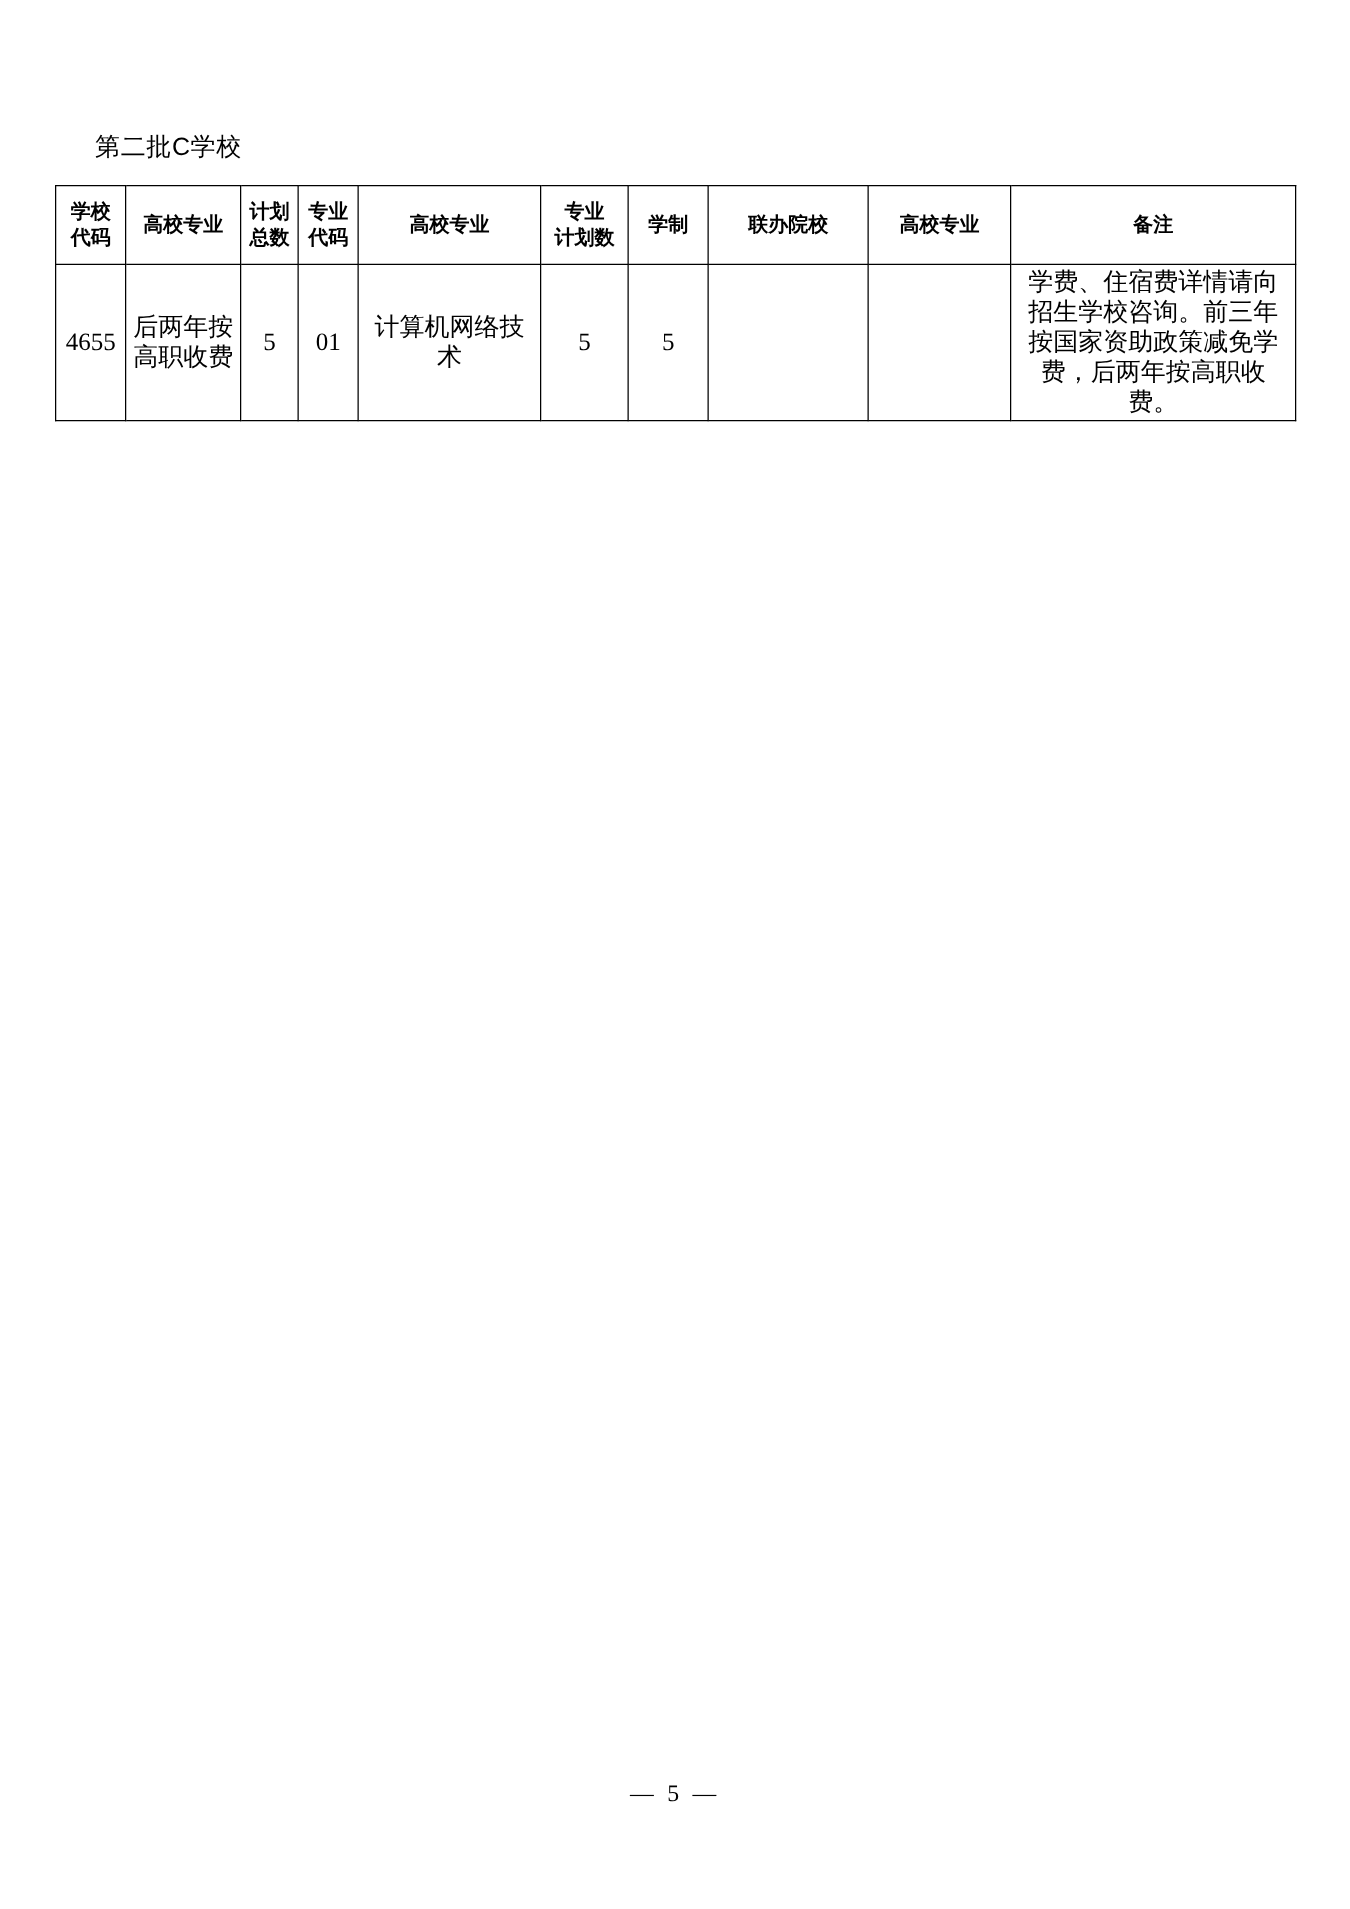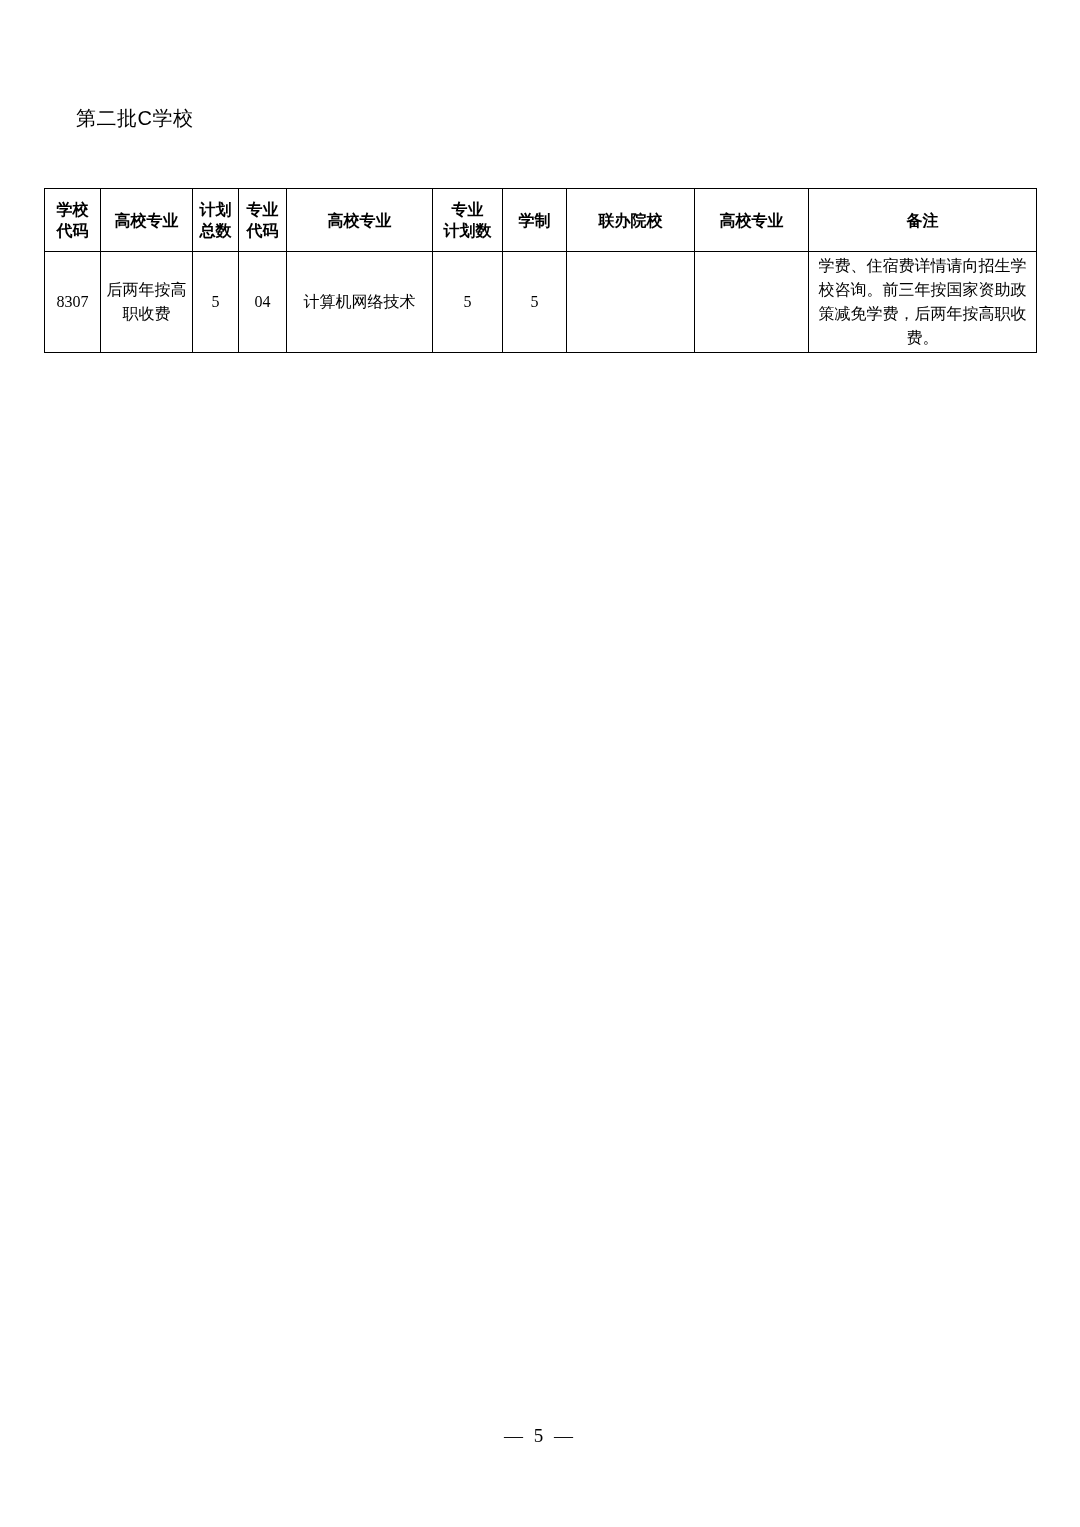--- a/index.html
+++ b/index.html
@@ -34,41 +34,40 @@
     white-space: nowrap;
   }
   table.plan-table {
     position: absolute;
     left: 44px;
     top: 148px;
     width: 992px;
     border-collapse: collapse;
     table-layout: fixed;
     font-size: 15px;
-    margin-top: 40px;
   }
   table.plan-table th,
   table.plan-table td {
     border: 1px solid #000000;
     padding: 2px 4px;
     text-align: center;
     vertical-align: middle;
     font-weight: normal;
     font-family: "Liberation Sans", "DejaVu Sans", sans-serif;
   }
   table.plan-table thead th {
     font-family: "Liberation Sans", "DejaVu Sans", sans-serif;
     font-weight: 700;
     font-size: 16px;
     line-height: 21px;
     height: 58px;
   }
   table.plan-table tbody td {
     font-family: "Liberation Serif", "DejaVu Serif", serif;
-    font-size: 16px;
+    font-size: 20px;
     line-height: 24px;
     height: 88px;
   }
   .c-code { width: 56px; }
   .c-school { width: 92px; }
   .c-total { width: 46px; }
   .c-major-code { width: 48px; }
   .c-major-name { width: 146px; }
   .c-major-plan { width: 70px; }
   .c-years { width: 64px; }
@@ -143,24 +142,24 @@
           <span>计划数</span>
         </th>
         <th>学制</th>
         <th>联办院校</th>
         <th>高校专业</th>
         <th>备注</th>
       </tr>
     </thead>
     <tbody>
       <tr>
-        <td>8307</td>
+        <td>4655</td>
         <td class="school-name">后两年按高职收费</td>
         <td>5</td>
-        <td>04</td>
+        <td>01</td>
         <td class="major-name">计算机网络技术</td>
         <td>5</td>
         <td>5</td>
         <td></td>
         <td></td>
         <td class="align-left">学费、住宿费详情请向招生学校咨询。前三年按国家资助政策减免学费，后两年按高职收费。</td>
       </tr>
     </tbody>
   </table>
 

